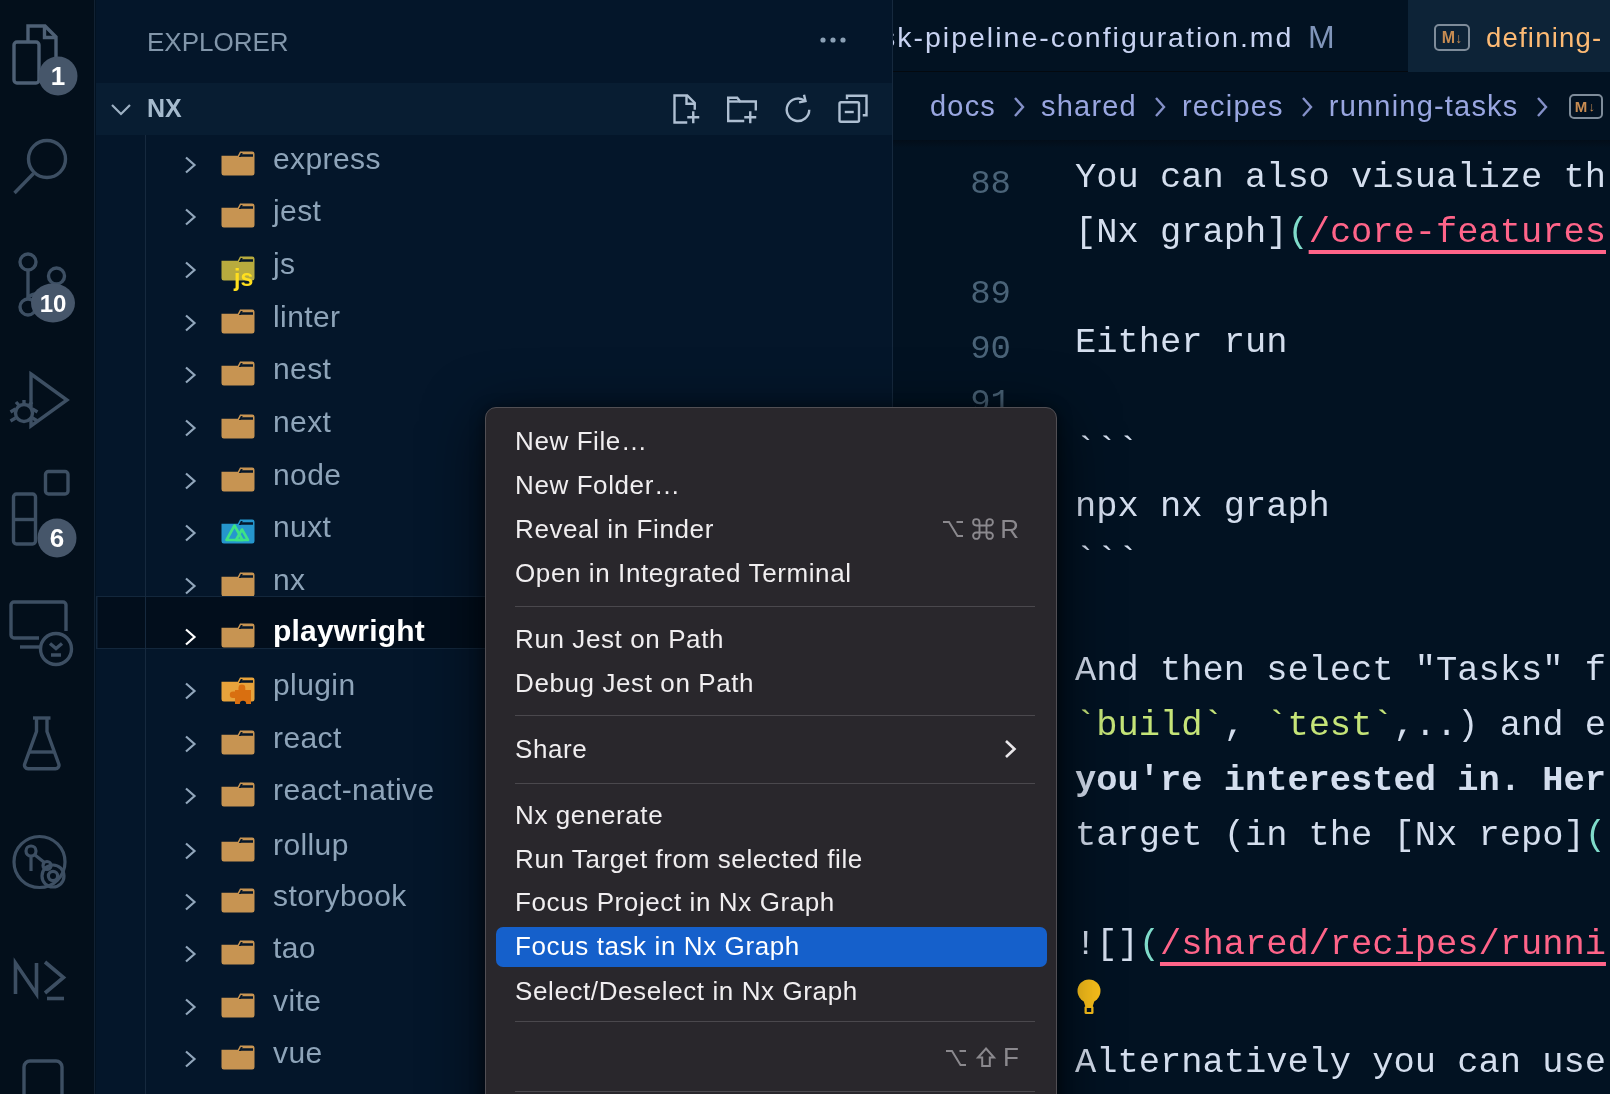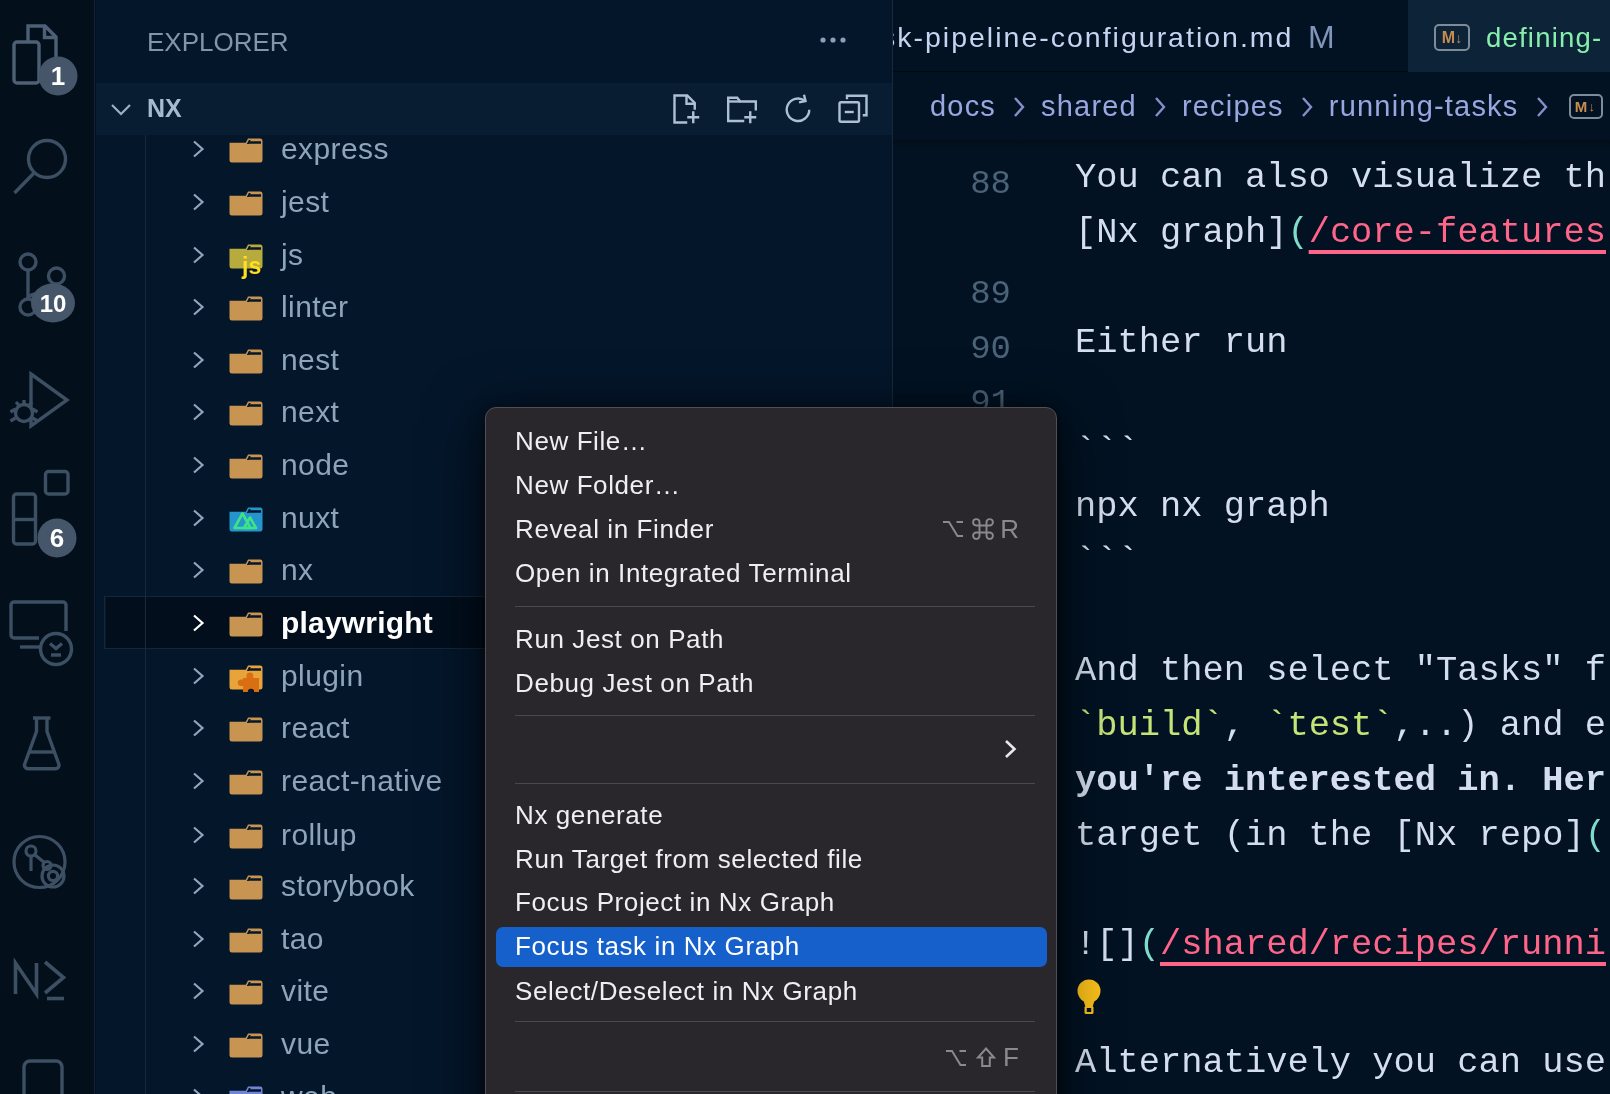--- a/index.html
+++ b/index.html
@@ -11,38 +11,38 @@
   #actbar { left:0; top:0; width:95px; height:1094px; background:#030f1b; border-right:1px solid #122233; }
 
   
   #sidebar { left:96px; top:0; width:796px; height:1094px; background:#04162a; }
   #sbtitle { left:51px; top:27px; font-size:26px; letter-spacing:0px; color:#8296aa; }
   #nxrow { left:0; top:83px; width:796px; height:52px; background:#081d32; }
   #nxlabel { left:51px; top:11px; font-size:25px; font-weight:bold; color:#a5bacd; }
   .hicon { position:absolute; top:8px; width:36px; height:36px; }
   #indent { left:49px; top:135px; width:1px; height:959px; background:#16293e; z-index:3; }
 
-  .trow { position:absolute; left:8px; width:796px; height:53px; display:flex; align-items:center; }
+  .trow { position:absolute; left:0; width:796px; height:53px; display:flex; align-items:flex-end; }
   .trow .chev { margin-left:83px; width:22px; height:22px; flex:none; }
   .trow .fico { margin-left:20px; width:34px; height:28px; flex:none; position:relative; }
   .trow .fico svg { overflow:visible; }
   .trow .lbl { margin-left:18px; font-size:30px; letter-spacing:0.4px; color:#8ea4b9; white-space:pre; }
   .selrow { background:#020e1c; border-top:1px solid #13273c; border-bottom:1px solid #13273c; box-shadow:inset 1.5px 0 0 #13273c; }
   .selrow .lbl { color:#ffffff; font-weight:600; letter-spacing:0.2px; }
 
   
   #editor { left:892px; top:0; width:718px; height:1094px; background:#021222; border-left:1px solid #16293e; }
   #tabbar { left:0; top:0; width:717px; height:72px; border-bottom:1px solid #04090f; }
   #atab { position:absolute; left:0; top:0; width:515px; height:72px; overflow:hidden; }
   #atabtext { position:absolute; left:-12px; top:21px; font-size:28.5px; letter-spacing:2px; color:#c8d3f2; white-space:pre; }
   #atabm { position:absolute; left:415px; top:19px; font-size:32px; color:#8095ba; }
   #itab { position:absolute; left:515px; top:0; width:202px; height:72px; background:#0d2337; }
   .mdico { position:absolute; border:2px solid #7e8c9a; border-radius:5px; color:#c78c52; font-weight:bold;
            display:flex; align-items:center; justify-content:center; }
-  #itablabel { position:absolute; left:78px; top:22px; font-size:27.5px; letter-spacing:1.2px; color:#86efac;text-align:center; }
+  #itablabel { position:absolute; left:78px; top:22px; font-size:27.5px; letter-spacing:1.2px; color:#fdba74;text-align:center; }
   #crumbs { position:absolute; left:0; top:73px; width:717px; height:67px; display:flex; align-items:center; color:#99a6e0; font-size:29px; letter-spacing:1.2px; }
   #crumbs .sep { margin:0 15px; width:15px; height:26px; }
   #crumbshadow { position:absolute; left:0; top:140px; width:717px; height:8px;
       background:linear-gradient(#0409107e, transparent); }
 
   
   .gut { position:absolute; font-family:"Liberation Mono", monospace; font-size:34px; color:#4a6378;
          width:118px; text-align:right; }
   .cl  { position:absolute; left:182px; font-family:"Liberation Mono", monospace; font-size:35.4px;
          color:#d4deee; white-space:pre; }
@@ -467,20 +467,21 @@
       <svg viewBox="0 0 26 26" fill="none" stroke="#8b898e" stroke-width="1.9">
         <path d="M9.5 9.5 V6.2 A3.2 3.2 0 1 0 6.3 9.5 Z M16.5 9.5 h3.2 A3.2 3.2 0 1 0 16.5 6.3 Z M16.5 16.5 v3.2 a3.2 3.2 0 1 0 3.2-3.2 Z M9.5 16.5 H6.3 a3.2 3.2 0 1 0 3.2 3.2 Z M9.5 9.5 h7 v7 h-7 Z"></path>
       </svg>
       <span>R</span>
     </div>
 <div class="mi" style="top:143.5px">Open in Integrated Terminal</div>
 <div class="msep" style="top:197.9px"></div>
 <div class="mi" style="top:209.5px">Run Jest on Path</div>
 <div class="mi" style="top:253.3px">Debug Jest on Path</div>
 <div class="msep" style="top:307.1px"></div>
+<div class="mi" style="top:319.3px">Share</div>
     <div class="mshort" style="top:319.3px; height:44px;">
       <svg style="width:18px;height:26px" viewBox="0 0 18 26" fill="none" stroke="#e9e7ea" stroke-width="2.6">
         <path d="M5 5 L13.5 13 L5 21"></path>
       </svg>
     </div>
 <div class="msep" style="top:374.9px"></div>
 <div class="mi" style="top:385.3px">Nx generate</div>
 <div class="mi" style="top:429.1px">Run Target from selected file</div>
 <div class="mi" style="top:472.8px">Focus Project in Nx Graph</div>
 <div class="mi hl" style="top:518.6px">Focus task in Nx Graph</div>

